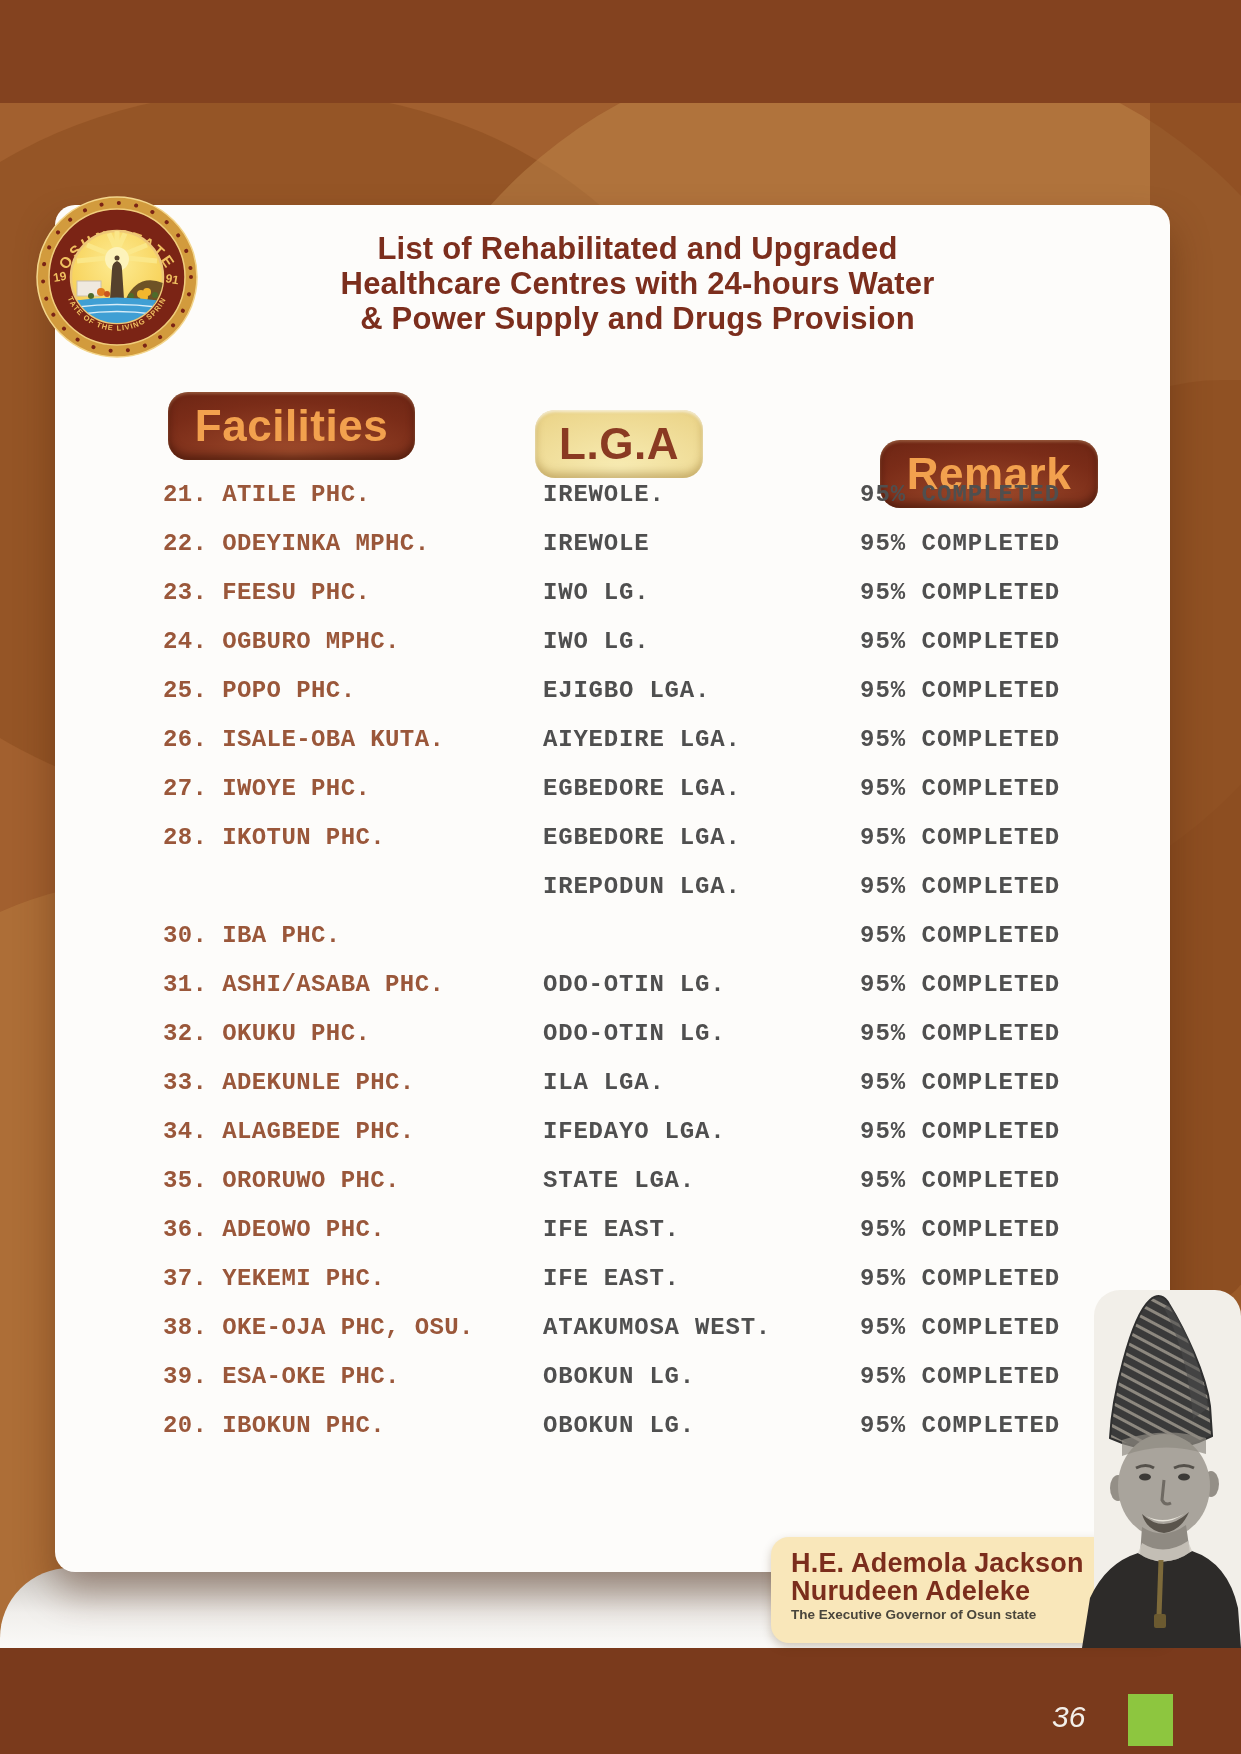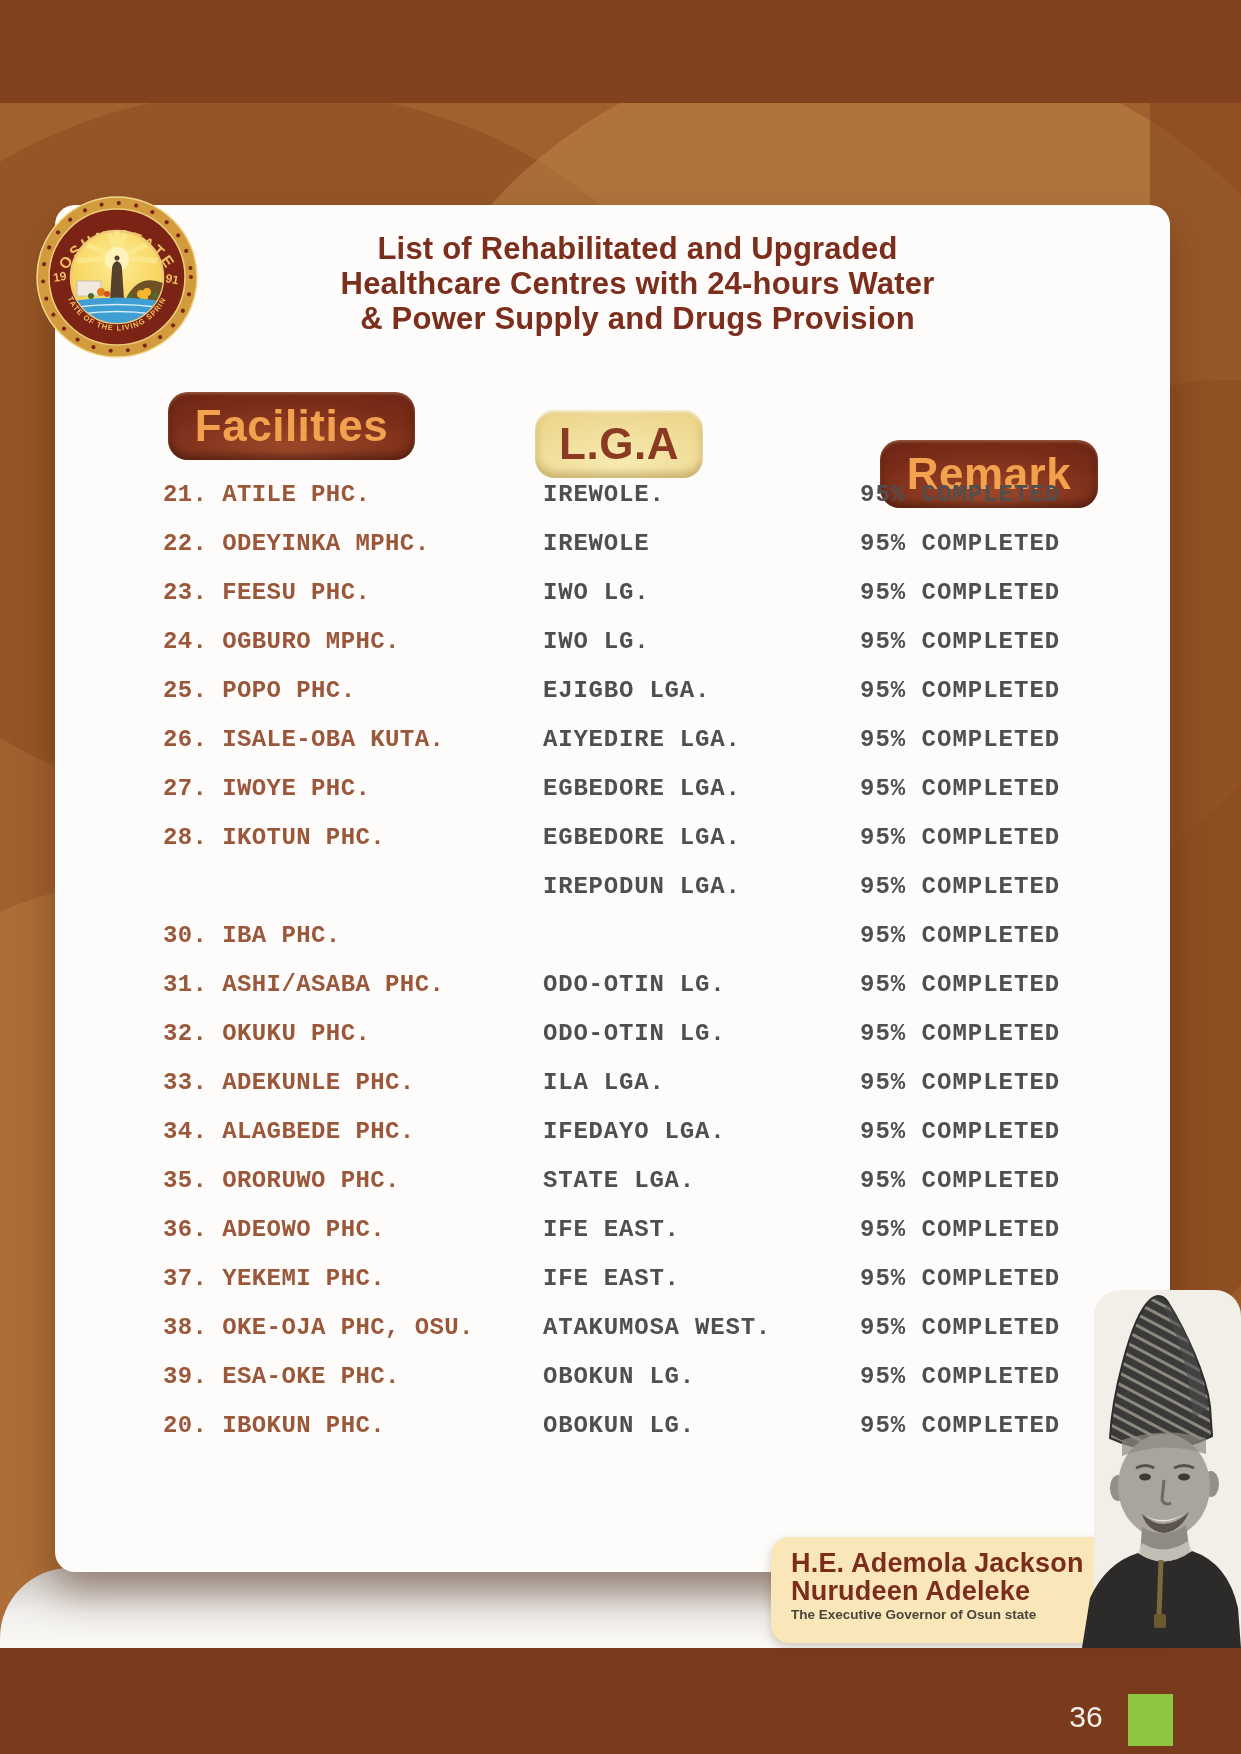--- a/index.html
+++ b/index.html
@@ -47,22 +47,22 @@
   .seal{position:absolute;left:36px;top:196px;width:162px;height:162px;z-index:5;}
 
   .gov-box{position:absolute;left:729px;top:1537px;width:401px;height:106px;background:#f9e7ba;
         border-radius:18px;z-index:7;padding:12px 0 0 20px;box-sizing:border-box;
         box-shadow:0 4px 10px rgba(80,50,10,.25);margin-left:42px;}
   .gov-name{font-size:27px;font-weight:800;color:#7b2d1c;line-height:28px;letter-spacing:.2px;}
   .gov-sub{font-size:13.5px;font-weight:700;color:#4a463c;margin-top:2px;}
 
   .photo{position:absolute;left:1072px;top:1278px;width:169px;height:370px;z-index:8;}
 
-  .page-num{position:absolute;left:1052px;top:1700px;width:68px;text-align:center;
-        font-size:30px;color:#f3efe9;z-index:9;}
+  .page-num{position:absolute;left:1052px;top:1700px;width:68px;text-align:left;
+        font-size:30px;color:#f3efe9;z-index:9;font-style:italic;}
   .page-green{position:absolute;left:1128px;top:1694px;width:45px;height:52px;background:#8dc63f;z-index:9;}
 </style>
 </head>
 <body>
 
 <div id="page">
 
   <div class="sw sw-a"></div>
   <div class="sw sw-b"></div>
   <div class="sw sw-c"></div>

